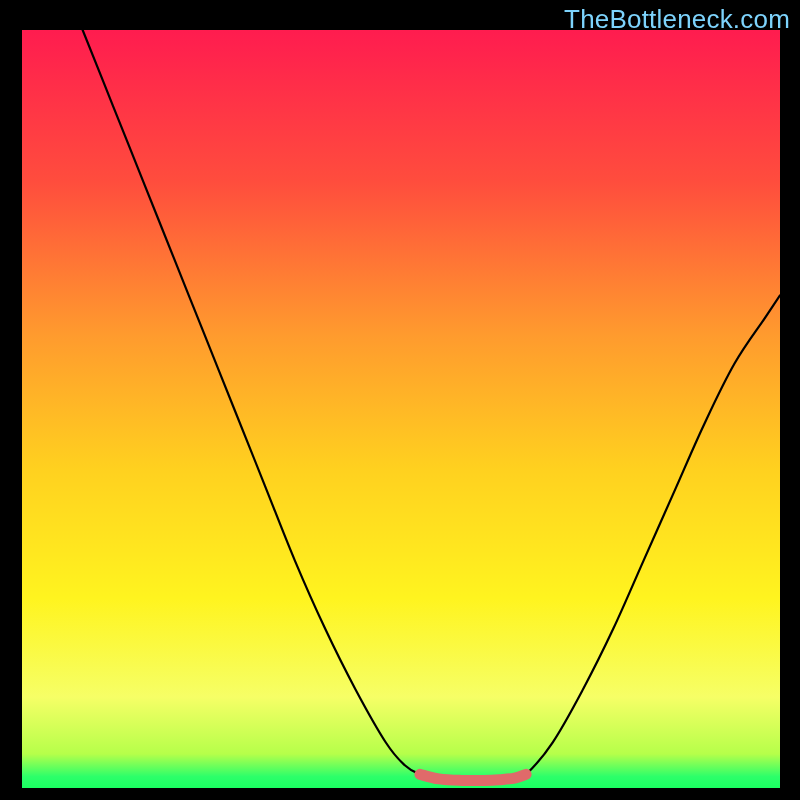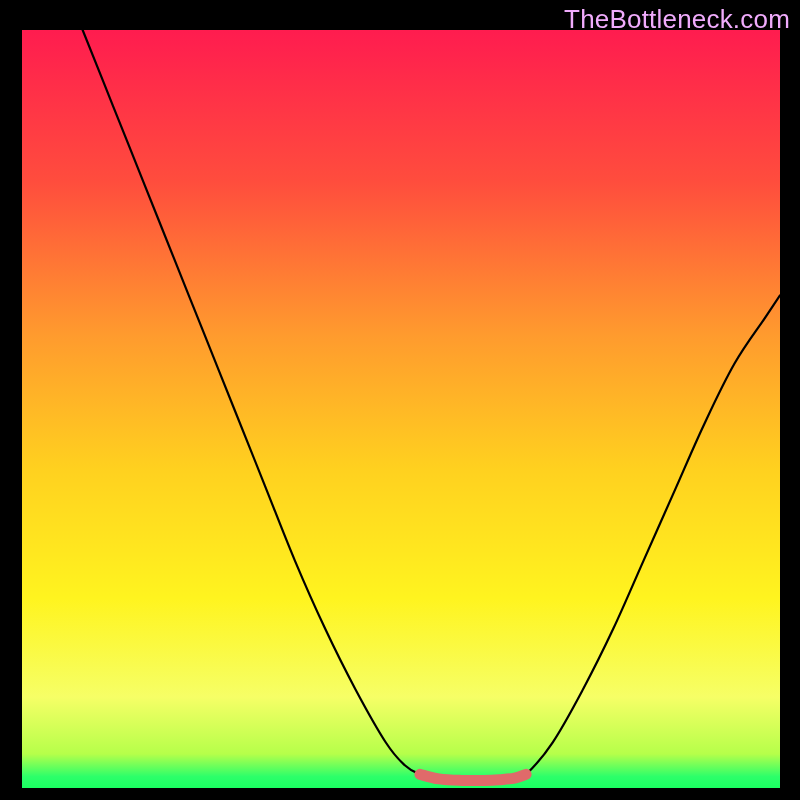--- a/index.html
+++ b/index.html
@@ -21,21 +21,21 @@
     left: 22px;
     top: 30px;
     width: 758px;
     height: 758px;
     overflow: hidden;
   }
   .watermark {
     position: absolute;
     top: 4px;
     right: 10px;
-    color: #f0abfc;
+    color: #7dd3fc;
     font-family: Arial, Helvetica, sans-serif;
     font-size: 26px;
     font-weight: 400;
     letter-spacing: 0.2px;
   }
 </style>
 </head>
 <body>
 
 <div class="frame">

